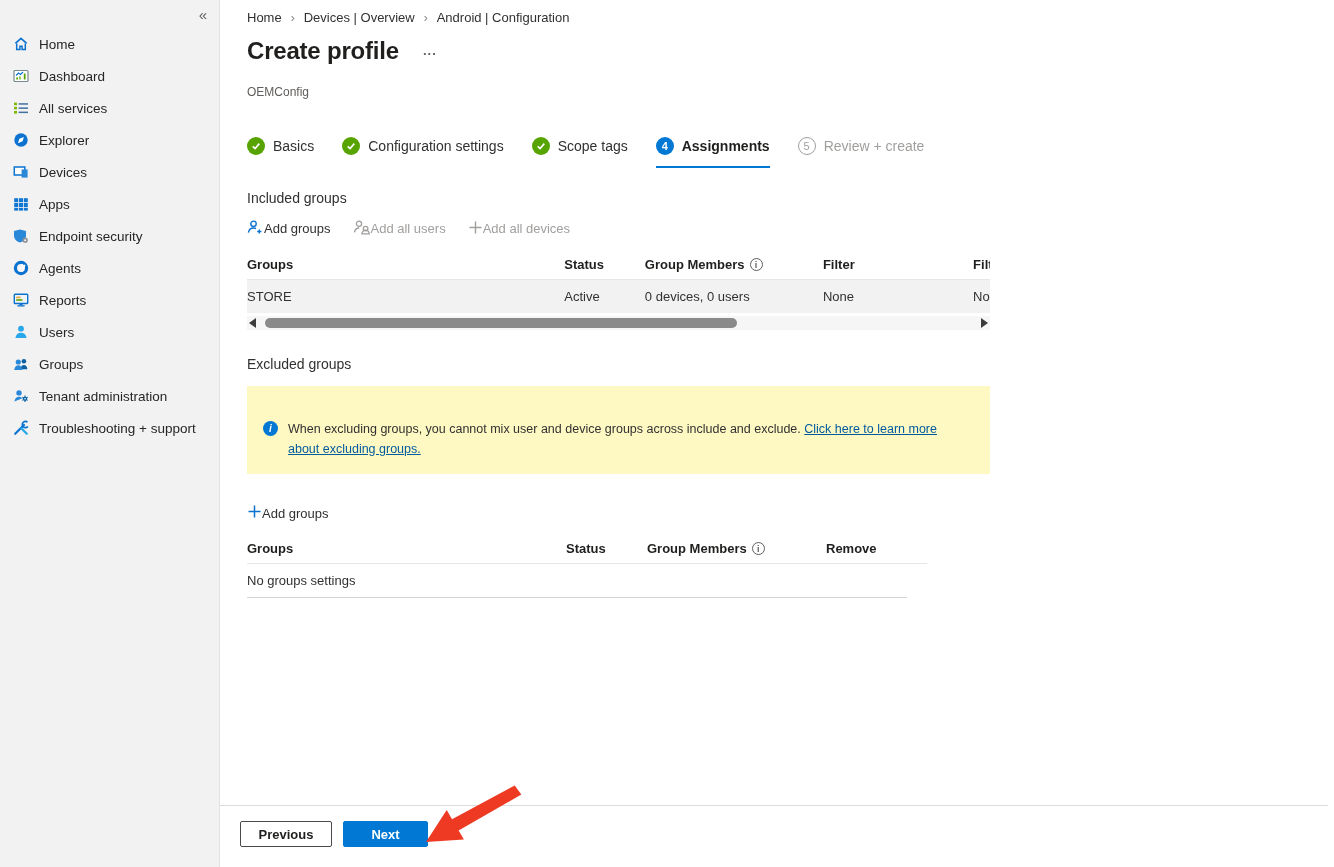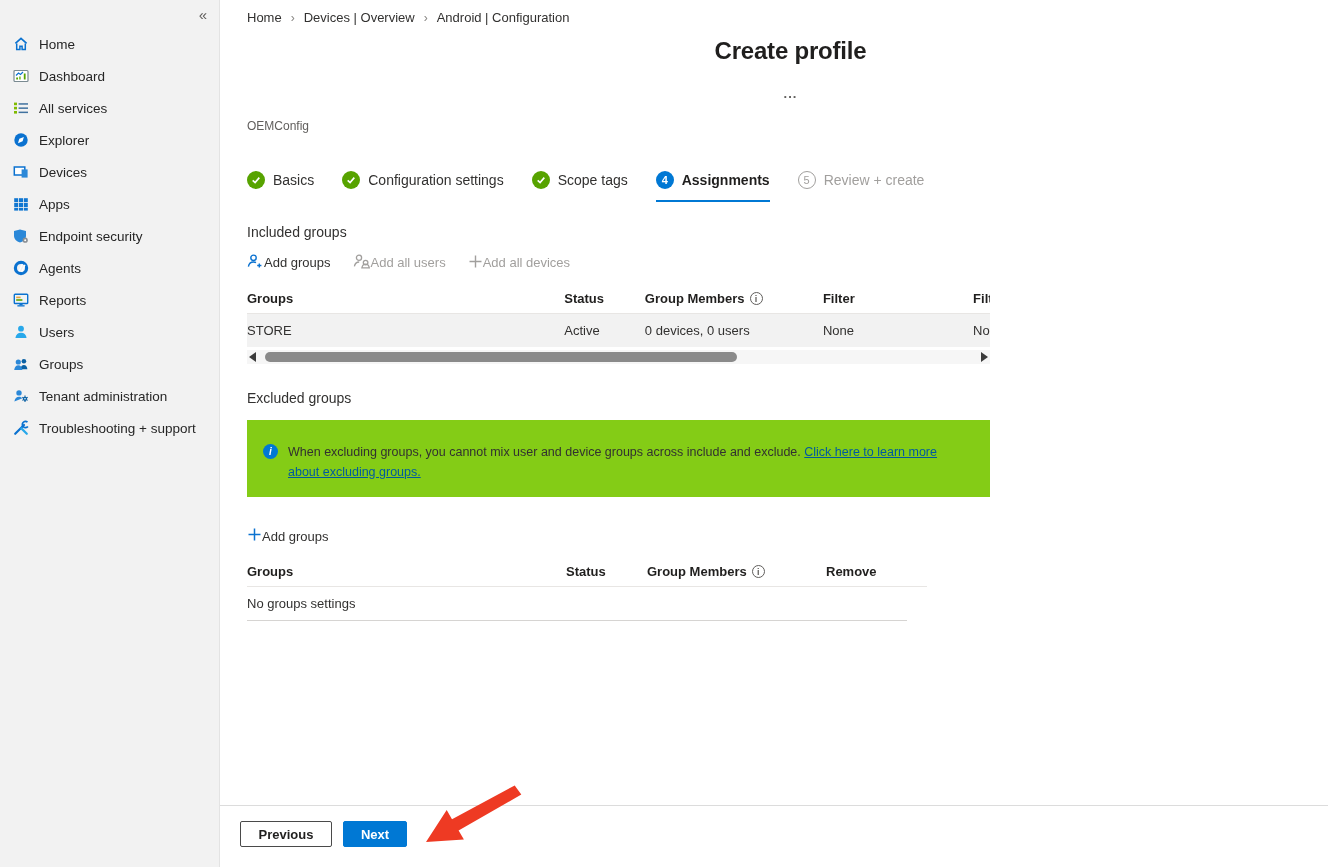--- a/index.html
+++ b/index.html
@@ -16,21 +16,21 @@
   .nav-icon { width:16px; height:16px; margin-right:10px; flex:0 0 16px; display:flex; align-items:center; justify-content:center; }
   .nav-label { font-size:13.5px; color:#262626; white-space:nowrap; }
 
   
   .main { position:absolute; left:220px; top:0; right:0; bottom:0; background:#fff; padding:10px 0 0 27px; }
 
   .breadcrumb { font-size:13px; color:#323130; display:flex; align-items:center; gap:9px; }
   .crumb { cursor:pointer; }
   .crumb-sep { color:#8a8886; font-size:12px; }
 
-  .page-title-row { display:flex; align-items:center; margin-top:12px; gap:24px;flex-direction:column; }
+  .page-title-row { display:flex; align-items:center; margin-top:12px; gap:24px; }
   .page-title { font-size:24px; font-weight:700; color:#201f1e; letter-spacing:-0.2px; }
   .more-btn { color:#605e5c; font-size:13px; font-weight:700; letter-spacing:1px; cursor:pointer; line-height:10px; }
   .page-subtitle { font-size:12px; color:#605e5c; margin-top:20px; }
 
   
   .steps { display:flex; margin-top:38px; gap:28px; }
   .step { display:flex; align-items:center; gap:8px; padding-bottom:11px; cursor:pointer; border-bottom:2px solid transparent; }
   .step.active { border-bottom-color:#0078d4; }
   .step-circle { width:18px; height:18px; border-radius:50%; display:flex; align-items:center; justify-content:center; flex:0 0 18px; }
   .step-circle.complete { background:#57a300; }
@@ -69,36 +69,36 @@
   .info-i::after { content:"i"; }
 
   
   .hscroll { width:743px; height:14px; margin-top:3px; background:#f6f6f6; position:relative; cursor:pointer; }
   .hs-arrow { position:absolute; top:2px; width:0; height:0; border-style:solid; }
   .hs-left { left:2px; border-width:5px 7px 5px 0; border-color:transparent #3b3b3b transparent transparent; }
   .hs-right { right:2px; border-width:5px 0 5px 7px; border-color:transparent transparent transparent #3b3b3b; }
   .hs-thumb { position:absolute; left:18px; top:2px; width:472px; height:10px; background:#8a8a8a; border-radius:6px; }
 
   
-  .banner { margin-top:14px; width:743px; background:#84cc16; padding:22px 18px 15px 16px; display:flex; gap:10px; }
+  .banner { margin-top:14px; width:743px; background:#fef9c3; padding:33px 18px 15px 16px; display:flex; gap:10px; }
   .banner-icon { width:15px; height:15px; border-radius:50%; background:#0078d4; color:#fff;
     display:flex; align-items:center; justify-content:center; font-size:10px; font-weight:700; flex:0 0 15px; margin-top:2px; font-style:italic; }
   .banner-icon::after { content:"i"; }
   .banner-text { font-size:12.5px; line-height:1.6; color:#323130; max-width:660px; }
   .banner-link { color:#005a9e; text-decoration:underline; cursor:pointer; }
 
   .add-groups2 { margin-top:30px; }
 
   
   .footer { position:absolute; left:220px; right:6px; bottom:0; height:62px; background:#fff;
     border-top:1px solid #dcdcdc; padding:15px 0 0 20px; display:flex; align-items:flex-start; }
   .btn { height:26px; font-size:13px; font-weight:700; border-radius:2px; display:inline-flex;
     align-items:center; justify-content:center; cursor:pointer; font-family:inherit; }
   .btn-secondary { width:92px; background:#fff; border:1px solid #4a4a4a; color:#201f1e; }
-  .btn-primary { width:64px; background:#0078d4; border:1px solid #0078d4; color:#fff; margin-left:11px; }
+  .btn-primary { width:85px; background:#0078d4; border:1px solid #0078d4; color:#fff; margin-left:11px; }
 
   .red-arrow { position:absolute; left:424px; top:784px; pointer-events:none; }
 </style>
 </head>
 <body>
 
 <div class="sidebar">
   <div class="collapse-btn">«</div>
   <div class="nav">
 

